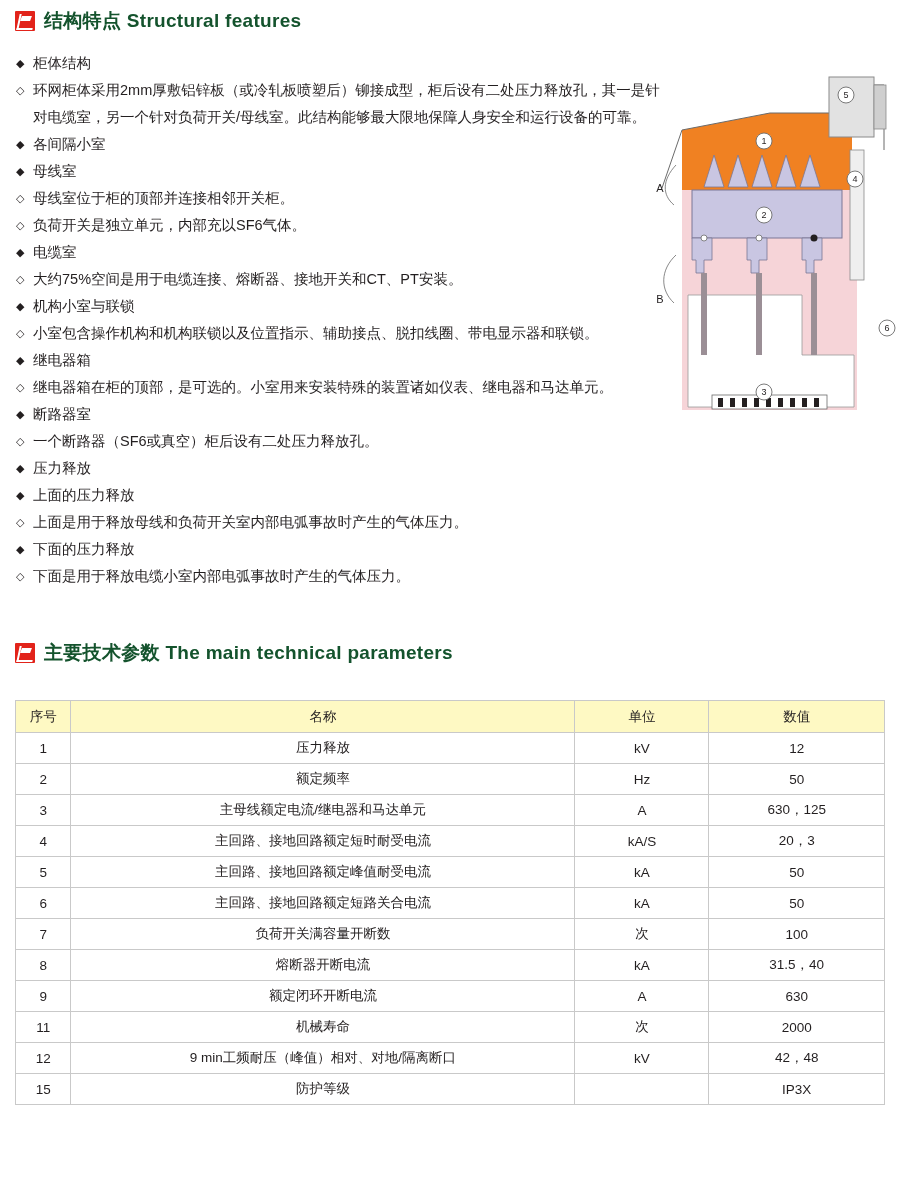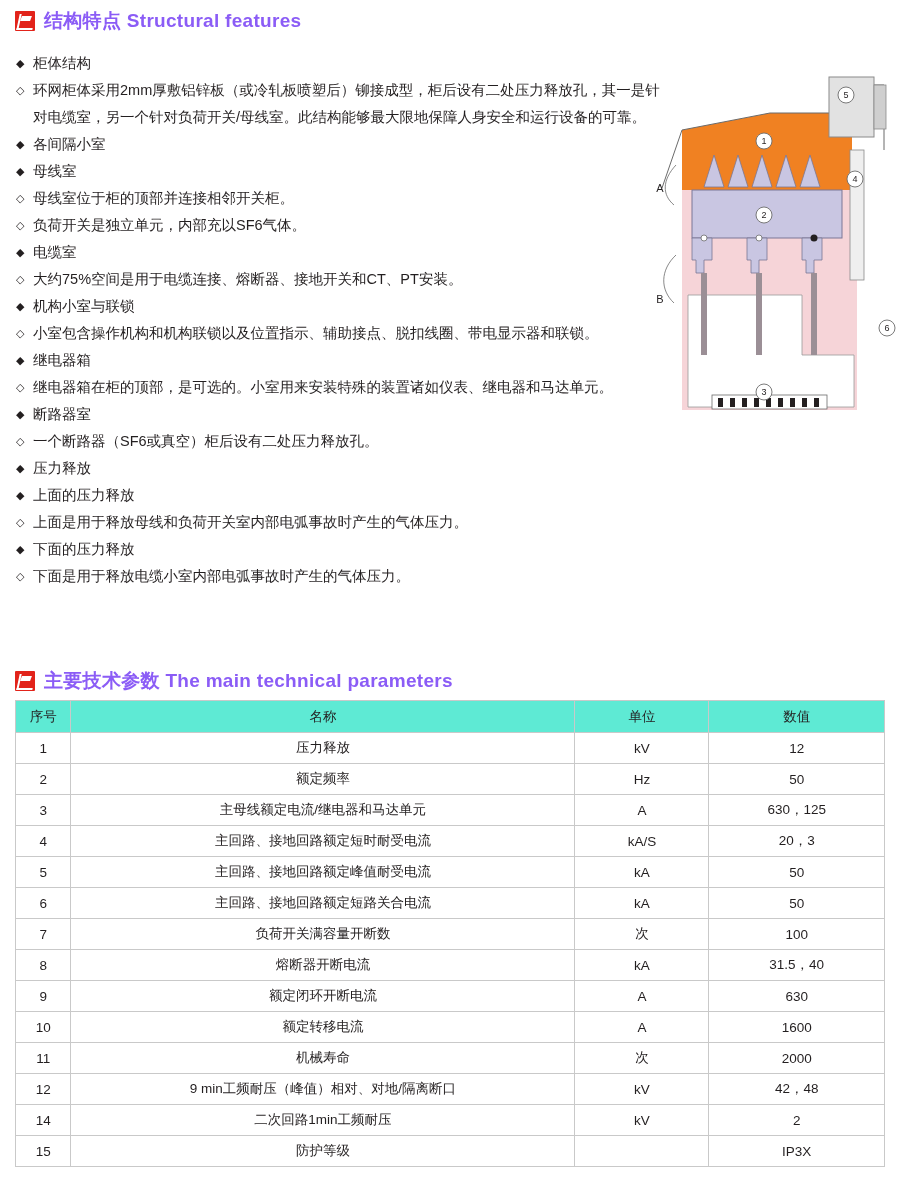--- a/index.html
+++ b/index.html
@@ -43,27 +43,27 @@
     content: "";
     position: absolute;
     left: 6px; top: 5px;
     width: 10px; height: 5px;
     background: #ffffff;
     transform: skewX(-20deg);
   }
   .head-text {
     font-size: 19px;
     font-weight: bold;
-    color: #8b5cf6;
+    color: #14532d;
     letter-spacing: 0.3px;
     white-space: nowrap;
   }
 
   #features-head { position: absolute; left: 15px; top: 8px; }
-  #params-head   { position: absolute; left: 15px; top: 668px; }
+  #params-head   { position: absolute; left: 15px; top: 640px; }
 
   
   .feature-list {
     position: absolute;
     left: 16px;
     top: 50px;
     width: 650px;
   }
   .feat-row {
     display: flex;
@@ -102,21 +102,21 @@
   }
   .param-table th, .param-table td {
     border: 1px solid #c9c9c9;
     text-align: center;
     height: 30px;
     padding: 0 4px;
     font-weight: normal;
     color: #231f20;
   }
   .param-table thead th {
-    background: #5eead4;
+    background: #fef9c3;
     height: 31px;
   }
   .col-no    { width: 48px; }
   .col-name  { width: 519px; }
   .col-unit  { width: 130px; }
   .col-value { width: 173px; }
 </style>
 </head>
 <body>
 
@@ -341,43 +341,31 @@
         <td class="col-unit">kA</td>
         <td class="col-value">31.5，40</td>
       </tr>
       <tr>
         <td class="col-no">9</td>
         <td class="col-name">额定闭环开断电流</td>
         <td class="col-unit">A</td>
         <td class="col-value">630</td>
       </tr>
       <tr>
-        <td class="col-no">10</td>
-        <td class="col-name">额定转移电流</td>
-        <td class="col-unit">A</td>
-        <td class="col-value">1600</td>
-      </tr>
-      <tr>
         <td class="col-no">11</td>
         <td class="col-name">机械寿命</td>
         <td class="col-unit">次</td>
         <td class="col-value">2000</td>
       </tr>
       <tr>
         <td class="col-no">12</td>
         <td class="col-name">9 min工频耐压（峰值）相对、对地/隔离断口</td>
         <td class="col-unit">kV</td>
         <td class="col-value">42，48</td>
       </tr>
       <tr>
-        <td class="col-no">14</td>
-        <td class="col-name">二次回路1min工频耐压</td>
-        <td class="col-unit">kV</td>
-        <td class="col-value">2</td>
-      </tr>
-      <tr>
         <td class="col-no">15</td>
         <td class="col-name">防护等级</td>
         <td class="col-unit"></td>
         <td class="col-value">IP3X</td>
       </tr>
     </tbody>
 </table>
 
 </body></html>

